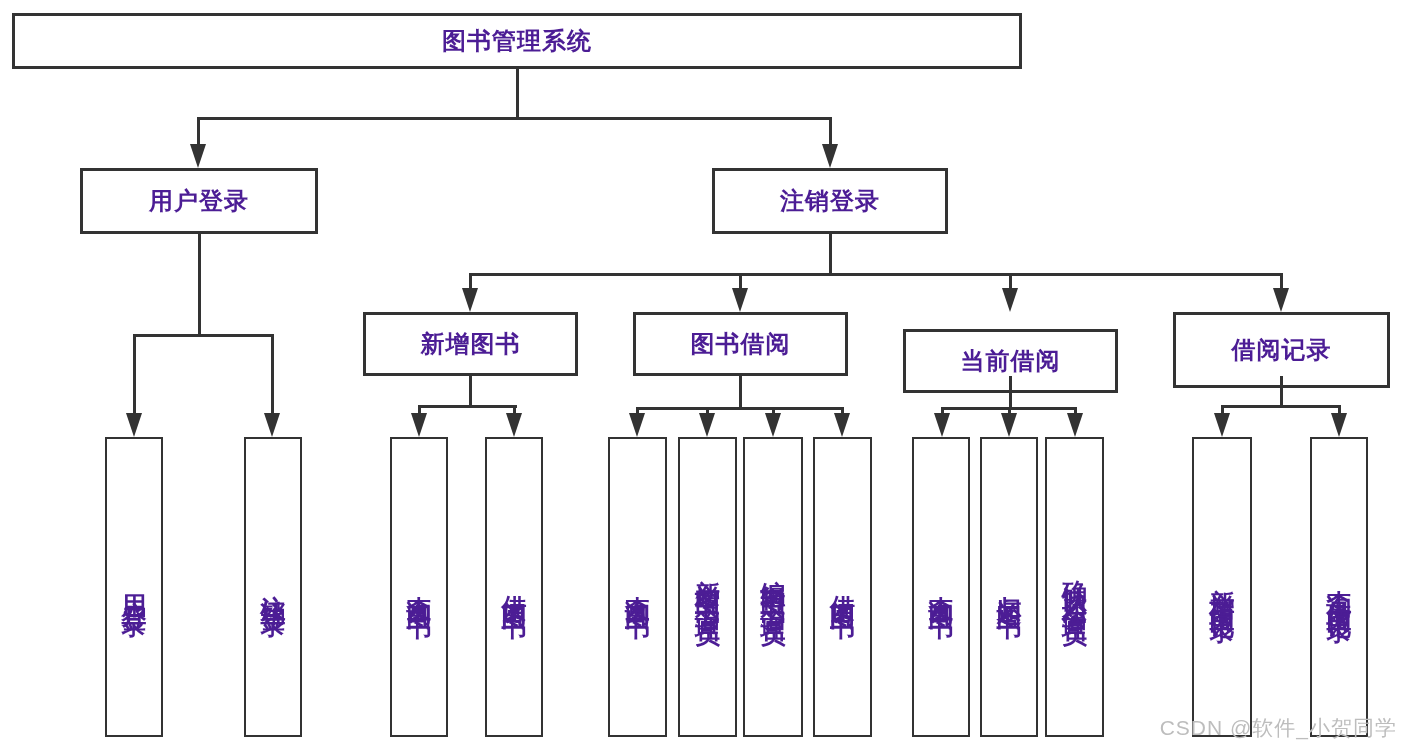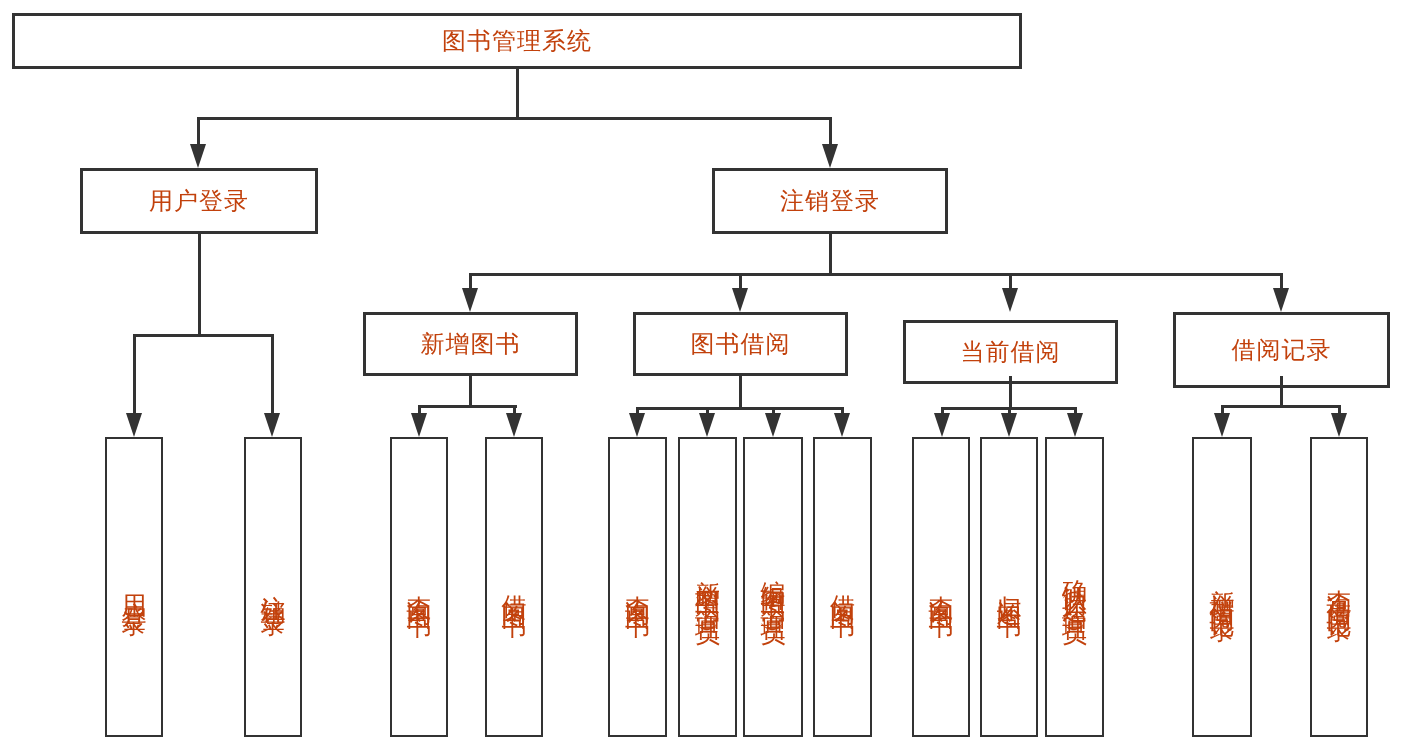--- a/index.html
+++ b/index.html
@@ -2,21 +2,21 @@
 <html><head>
 <meta charset="utf-8">
 <style>
   html,body{margin:0;padding:0;background:#ffffff;}
   body{width:1405px;height:747px;position:relative;overflow:hidden;
        font-family:"Liberation Sans",sans-serif;}
   .canvas{position:absolute;left:0;top:0;width:1405px;height:747px;background:#fff;}
 
   
   .node{position:absolute;box-sizing:border-box;background:#fff;border:3px solid #333;
-        display:flex;align-items:center;justify-content:center;color:#c2410c;}
+        display:flex;align-items:center;justify-content:center;color:#4c1d95;font-weight:bold;}
   .node.h span{font-size:24px;letter-spacing:1px;white-space:nowrap;}
   .node.leaf{border-width:2px;}
   .node.leaf span{
       writing-mode:vertical-lr;text-orientation:mixed;
       font-size:25px;letter-spacing:6px;line-height:1;white-space:nowrap;}
 
   
   .vline{position:absolute;width:3px;background:#333;}
   .hline{position:absolute;height:3px;background:#333;}
   .arrow{position:absolute;width:0;height:0;
@@ -66,21 +66,21 @@
   <div class="arrow" style="left:1002px;top:288px"></div>
   <div class="vline" style="left:1280px;top:273px;height:18px"></div>
   <div class="arrow" style="left:1273px;top:288px"></div>
 
   <div class="node h" style="left:363px;top:312px;width:215px;height:64px">
     <span>新增图书</span>
   </div>
   <div class="node h" style="left:633px;top:312px;width:215px;height:64px">
     <span>图书借阅</span>
   </div>
-  <div class="node h" style="left:903px;top:320px;width:215px;height:64px">
+  <div class="node h" style="left:903px;top:329px;width:215px;height:64px">
     <span>当前借阅</span>
   </div>
   <div class="node h" style="left:1173px;top:312px;width:217px;height:76px">
     <span>借阅记录</span>
   </div>
 
   <div class="vline" style="left:469px;top:376px;height:32px"></div>
   <div class="hline" style="left:418px;top:405px;width:99px"></div>
   <div class="vline" style="left:418px;top:405px;height:12px"></div>
   <div class="arrow" style="left:411px;top:413px"></div>
@@ -151,13 +151,14 @@
     <span>确认归还（管理员）</span>
   </div>
 
   <div class="node leaf" style="left:1192px;top:437px;width:60px;height:300px">
     <span>新增借阅记录</span>
   </div>
   <div class="node leaf" style="left:1310px;top:437px;width:58px;height:300px">
     <span>查询借阅记录</span>
   </div>
 
+  <div class="watermark">CSDN @软件_小贺同学</div>
 </div>
 
 </body></html>

